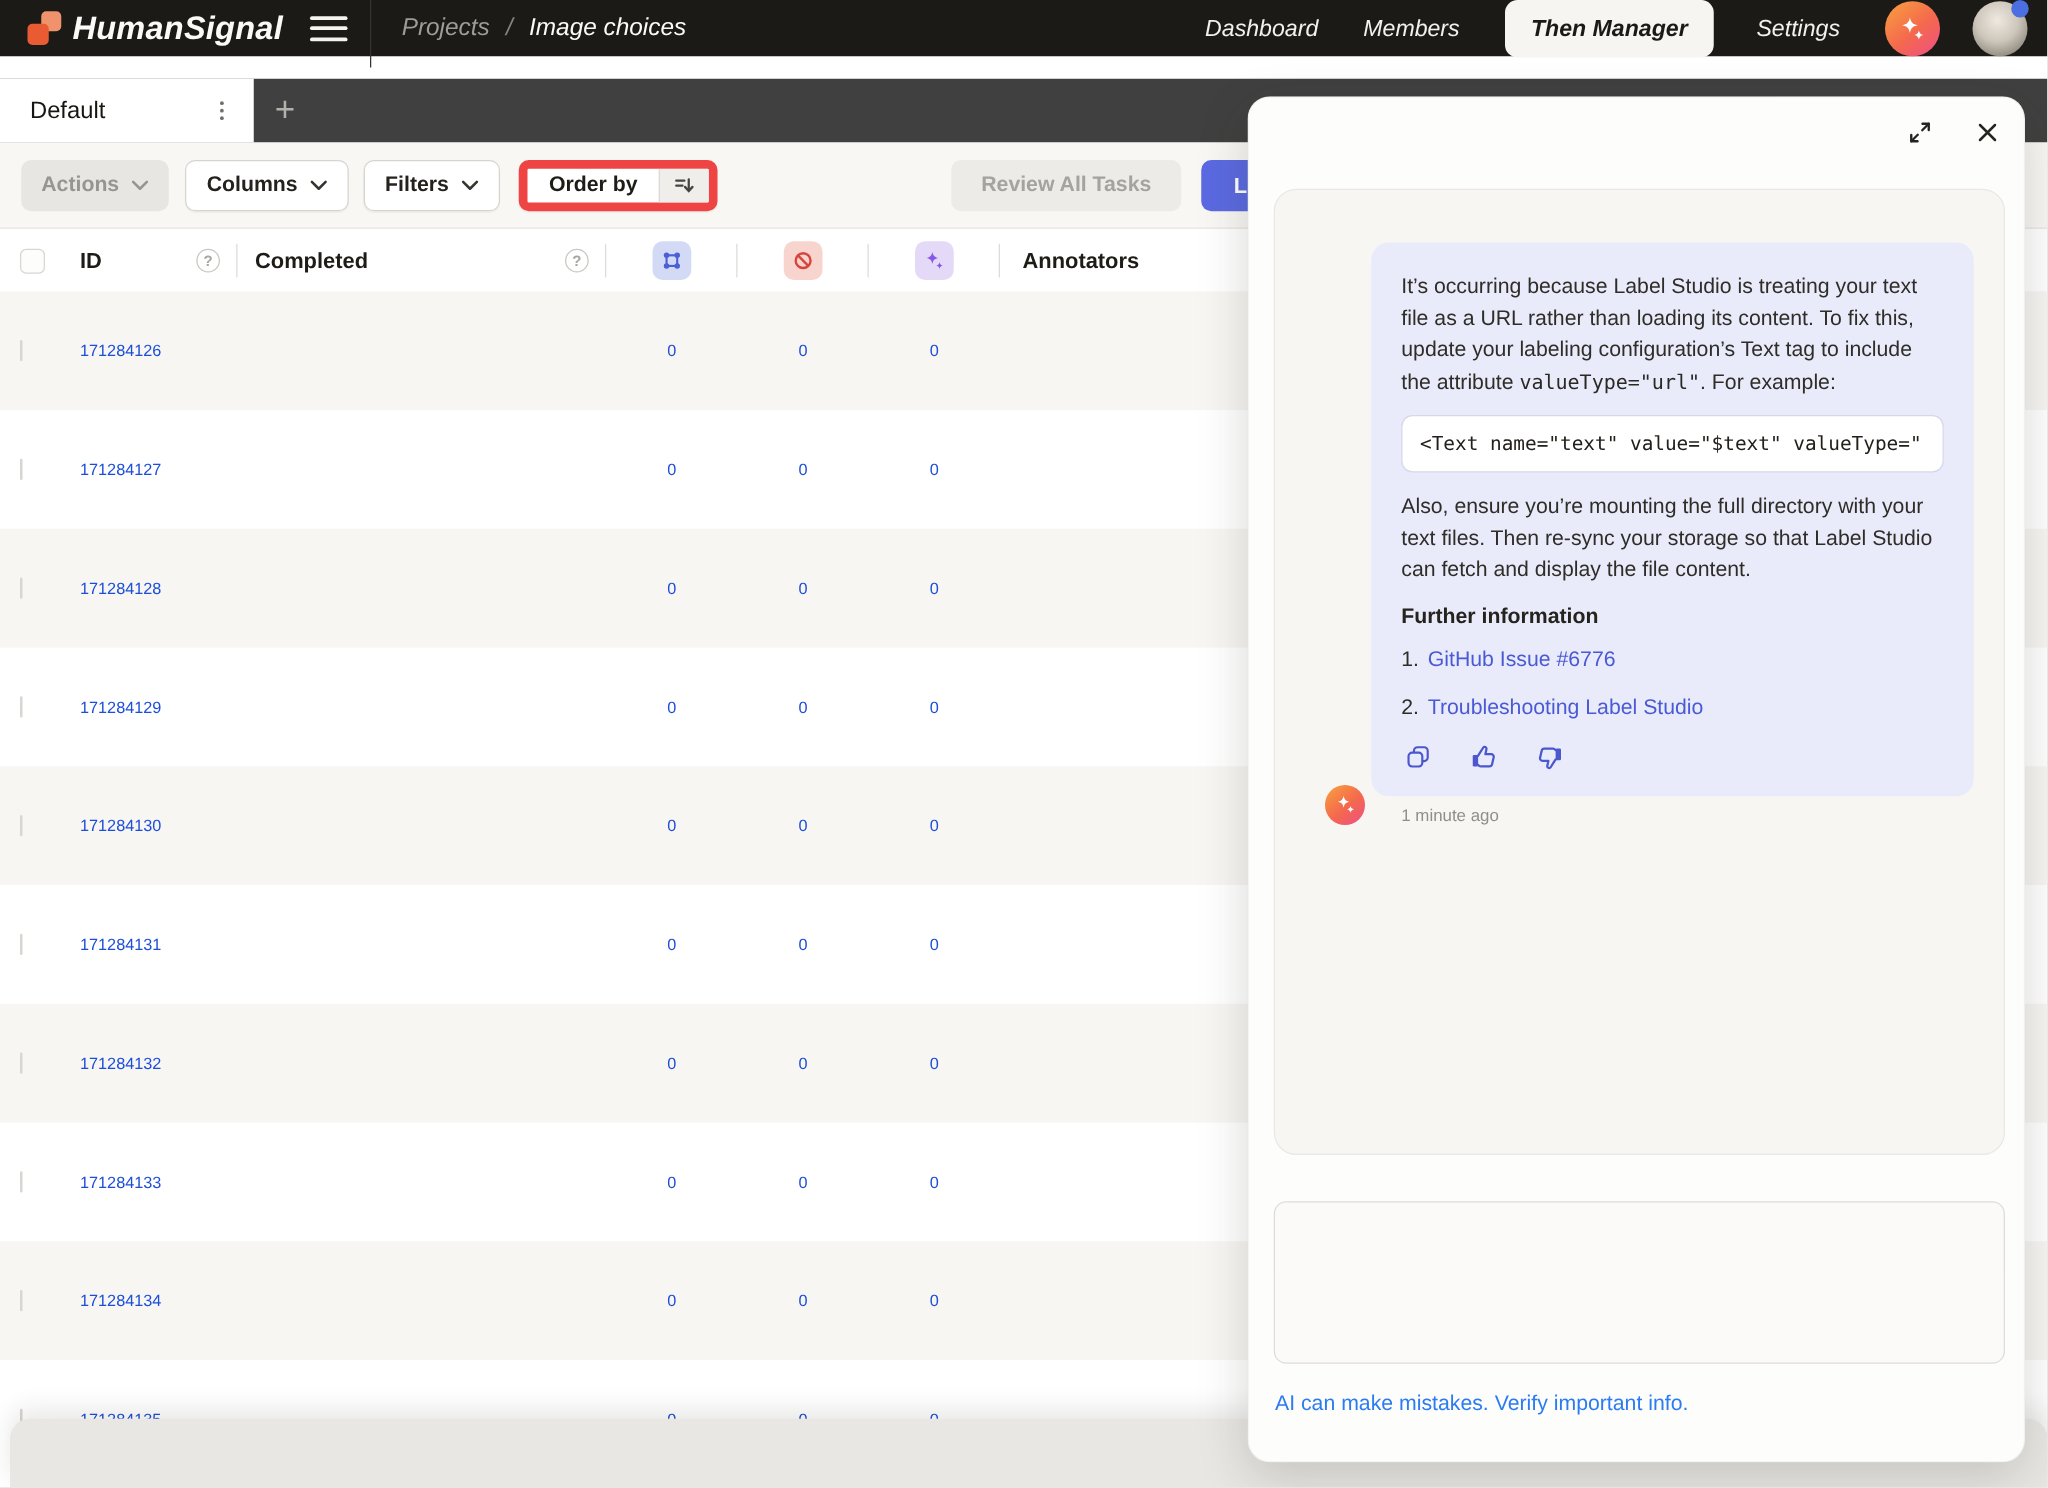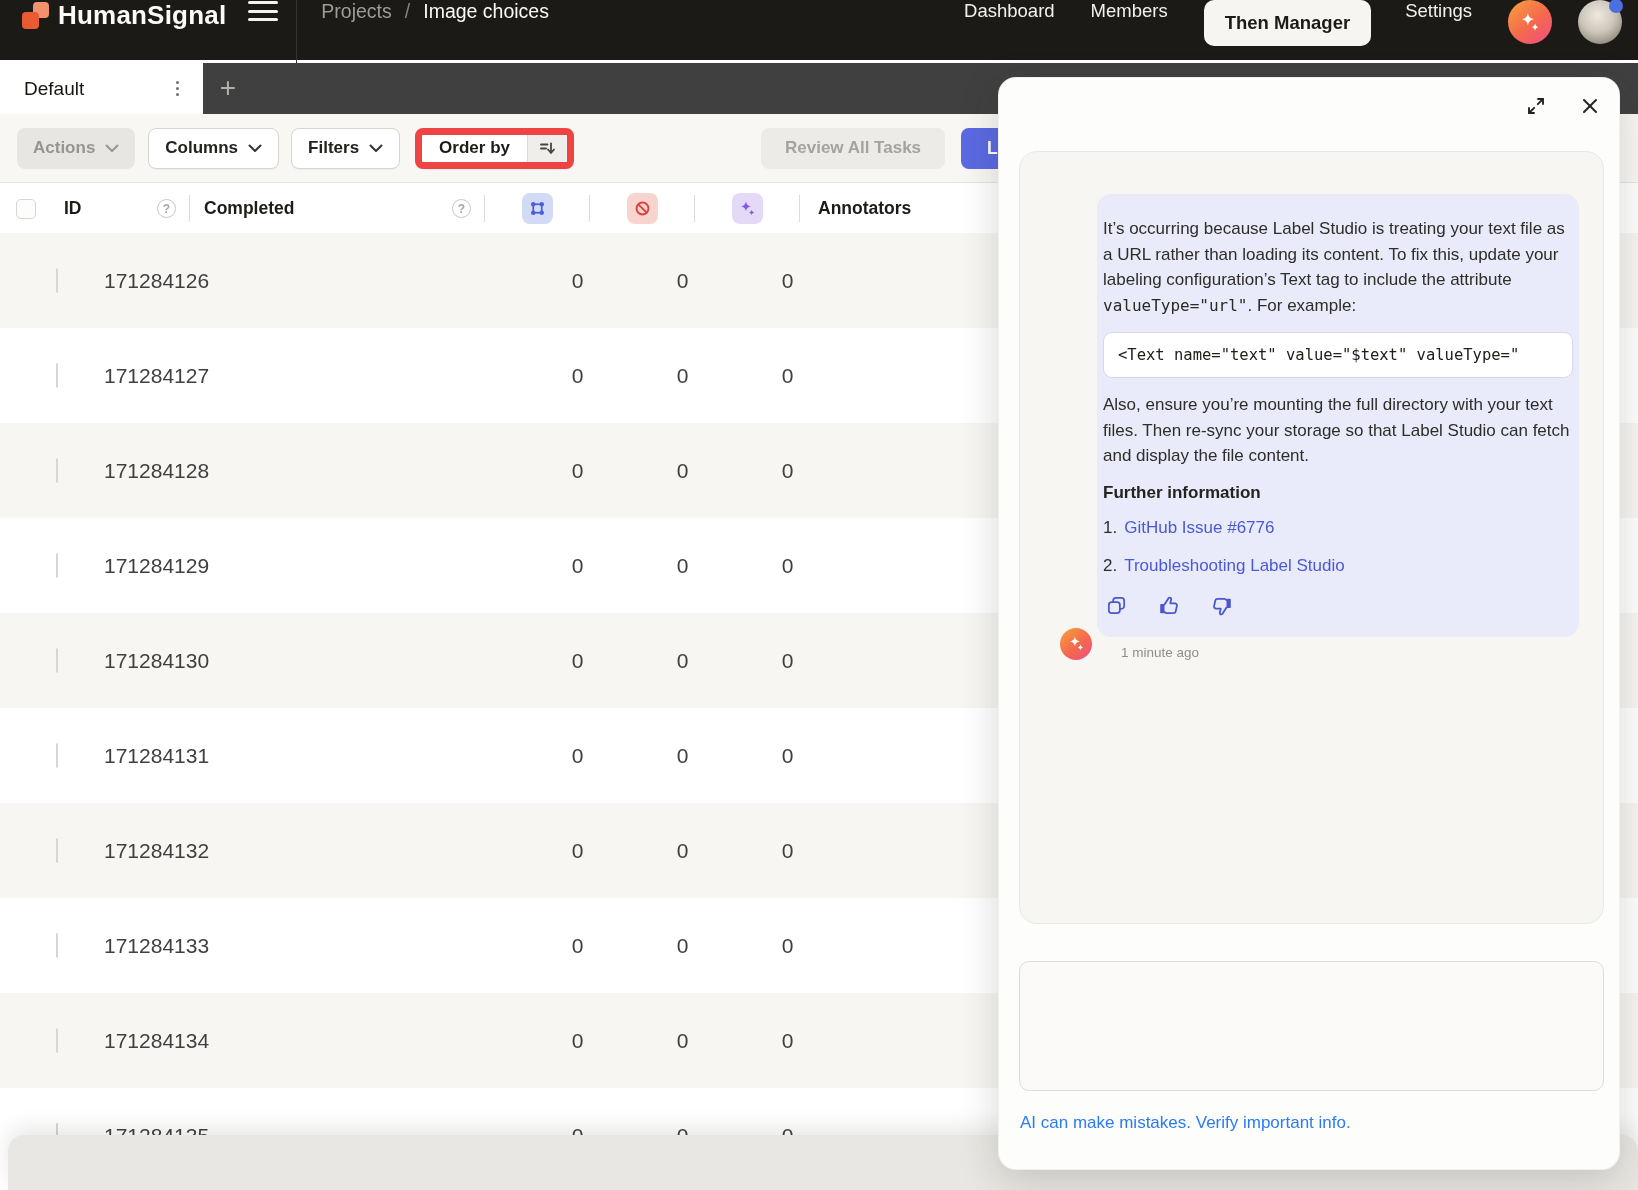--- a/index.html
+++ b/index.html
@@ -4,22 +4,22 @@
 <style>
   * { margin:0; padding:0; box-sizing:border-box; }
   html,body { background:#d9d7d3; }
   .screen {
     position:relative; width:1638px; height:1190px; overflow:hidden;
     background:#ffffff; font-family:"Liberation Sans", sans-serif; color:#1d1c17;
   }
 
   
   .topnav {
-    position:absolute; left:0; top:0; width:1638px; height:60px;
-    background:#1b1a17; display:flex; align-items:flex-start; z-index:3;
+    position:absolute; left:0; top:0; width:1638px; height:45px;
+    background:#1b1a17; display:flex; align-items:center; z-index:3;font-style:italic;
   }
   .brand { display:flex; align-items:center; gap:9px; margin-left:22px; cursor:pointer; }
   .logo-mark { position:relative; width:27px; height:27px; }
   .logo-mark .sq-back { position:absolute; right:0; top:0; width:16px; height:16px; background:#f0926b; border-radius:4px; }
   .logo-mark .sq-front { position:absolute; left:0; bottom:0; width:17px; height:17px; background:#e95c33; border-radius:4px; }
   .brand-text { color:#fbfaf8; font-size:26px; font-weight:700; letter-spacing:.2px; }
   .hamburger { margin-left:22px; width:30px; height:22px; display:flex; flex-direction:column; justify-content:space-between; cursor:pointer; padding:1px 0; }
   .hamburger i { display:block; height:3px; border-radius:2px; background:#f4f3f0; }
   .nav-divider { width:1px; height:63px; background:#34332f; margin-left:18px; }
   .breadcrumb { display:flex; align-items:center; margin-left:24px; font-size:19.5px; }
@@ -83,21 +83,21 @@
   .help-q {
     width:19px; height:19px; border:1.5px solid #c9c7c1; border-radius:50%;
     color:#a9a7a1; font-size:12px; font-weight:700; display:flex; align-items:center; justify-content:center;
     margin-left:auto; margin-right:14px; cursor:pointer;
   }
   .chip { width:31px; height:31px; border-radius:8px; margin:0 auto; display:flex; align-items:center; justify-content:center; cursor:pointer; }
   .chip-blue { background:#d3daf6; }
   .chip-red { background:#f8d4cf; }
   .chip-purple { background:#e4daf8; }
   .hd-annotators { padding-left:18px; cursor:pointer; }
-  .drow { height:95px; font-size:21px; color:#404040; cursor:pointer;padding-left:40px; }
+  .drow { height:95px; font-size:13px; color:#1d4ed8; cursor:pointer; }
   .drow:nth-child(even) { background:#f7f6f3; }
   .drow .id-cell { padding-left:8px; }
   .drow .num-cell { text-align:center; justify-self:center; }
 
   
   .bottombar {
     position:absolute; left:8px; top:1135px; width:1630px; height:55px;
     background:#e9e7e3; border-radius:16px 16px 0 0; z-index:5;
     box-shadow:0 -8px 20px rgba(40,38,32,.10);
   }
@@ -119,21 +119,21 @@
     width:445px; background:#ffffff; border:1px solid #e9e7e3; border-radius:14px;
     padding:19px 22px; box-shadow:0 1px 2px rgba(0,0,0,.03);
   }
   .msg-text { font-size:17px; line-height:26px; color:#2e2d28; }
   .msg-ts { margin-top:8px; font-size:13.5px; color:#908e89; }
   .user-avatar {
     width:36px; height:36px; border-radius:50%; flex:none;
     background:radial-gradient(circle at 45% 35%, #efe9e1 0%, #cdc6bb 45%, #8f897e 80%, #6e695f 100%);
   }
   .ai-row { position:relative; margin-top:26px; }
-  .ai-bubble { margin-left:61px; width:482px; background:#e9ebfa; border-radius:14px; padding:22px 6px 18px; }
+  .ai-bubble { margin-left:61px; width:482px; background:#e9ebfa; border-radius:14px; padding:22px 24px 18px; }
   .ai-p { font-size:17px; line-height:25.5px; color:#2e2d28; }
   .inline-code { font-family:"DejaVu Sans Mono", monospace; font-size:16px; color:#2a2925; }
   .code-block {
     margin:14px 0; background:#ffffff; border:1px solid #d6d8ea; border-radius:9px;
     padding:13px 14px; font-family:"DejaVu Sans Mono", monospace; font-size:15.5px; color:#222019;
     white-space:pre; overflow:hidden;
   }
   .ai-h { margin-top:14px; font-size:17px; font-weight:700; color:#24231e; }
   .ai-list { margin-top:12px; list-style:none; }
   .ai-list li { display:flex; gap:7px; margin-bottom:12px; font-size:17px; line-height:26px; }

